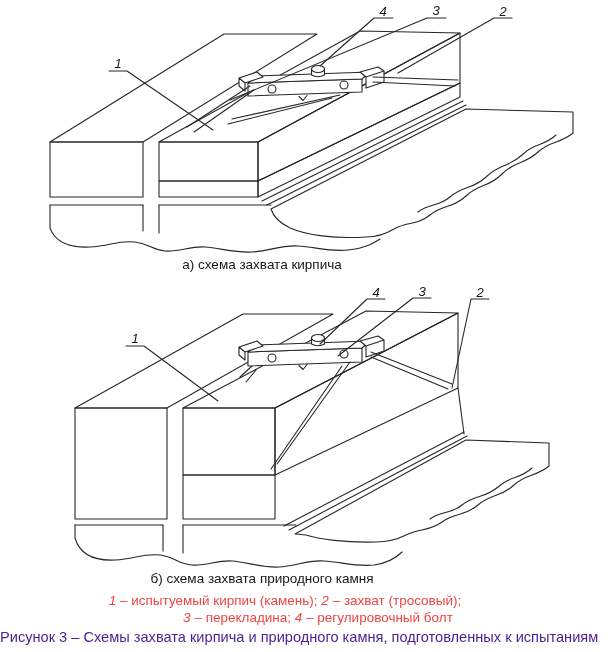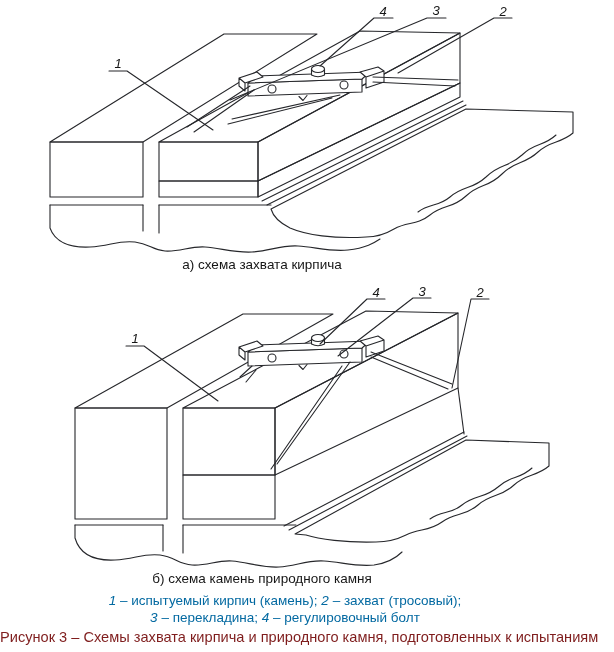--- a/index.html
+++ b/index.html
@@ -6,26 +6,26 @@
   .page{position:relative;width:614px;height:652px;background:#ffffff;overflow:hidden;
         font-family:"Liberation Sans", sans-serif;color:#1b1b1b;}
   .page svg{position:absolute;left:0;}
   svg path{fill:none;stroke:#26272b;stroke-width:1.1;stroke-linejoin:round;stroke-linecap:round;}
   svg .f{fill:#ffffff;}
   svg circle, svg ellipse{fill:#ffffff;stroke:#26272b;stroke-width:1.1;}
   svg text{font:italic 13px "Liberation Sans", sans-serif;fill:#161616;text-anchor:middle;}
   .cap{position:absolute;left:0;width:524px;text-align:center;font-size:13.5px;color:#161616;}
   .cap-a{top:257px;}
   .cap-b{top:571px;}
-  .legend{position:absolute;left:0;width:570px;text-align:center;font-size:13.5px;color:#0369a1;}
+  .legend{position:absolute;left:0;width:570px;text-align:center;font-size:13.5px;color:#ef4444;}
   .legend .num{font-style:italic;}
   .leg1{top:593px;}
-  .leg2{top:610px;}
+  .leg2{top:610px;padding-left:33px;}
   .figcap{position:absolute;left:0;top:629px;width:498px;text-align:center;
-          font-size:14.6px;color:#7f1d1d;white-space:nowrap;}
+          font-size:14.6px;color:#4c1d95;white-space:nowrap;}
 </style>
 </head>
 <body>
 
 <div class="page">
 
   <svg style="top:0" width="614" height="258" viewBox="0 0 614 258">
     <g>
       <path d="M50,142 L224,34 L317,34 L143,142 Z"></path>
       <path d="M50,142 L143,142 L143,197 L50,197 Z"></path>
@@ -116,21 +116,21 @@
       <path d="M385,16 L367,16 L320,61"></path>
       <path d="M431,15 L413,15 L338,73"></path>
       <path d="M489,16 L471,16 L452,105"></path>
       <text x="135" y="60">1</text>
       <text x="376" y="14">4</text>
       <text x="422" y="13">3</text>
       <text x="480" y="14">2</text>
     </g>
   </svg>
 
-  <div class="cap cap-b">б) схема камень природного камня</div>
+  <div class="cap cap-b">б) схема захвата природного камня</div>
 
   <div class="legend leg1">
     <span class="num">1</span><span> – испытуемый кирпич (камень); </span><span class="num">2</span><span> – захват (тросовый);</span>
   </div>
   <div class="legend leg2">
     <span class="num">3</span><span> – перекладина; </span><span class="num">4</span><span> – регулировочный болт</span>
   </div>
 
   <div class="figcap">Рисунок 3 – Схемы захвата кирпича и природного камня, подготовленных к испытаниям</div>
 </div>

